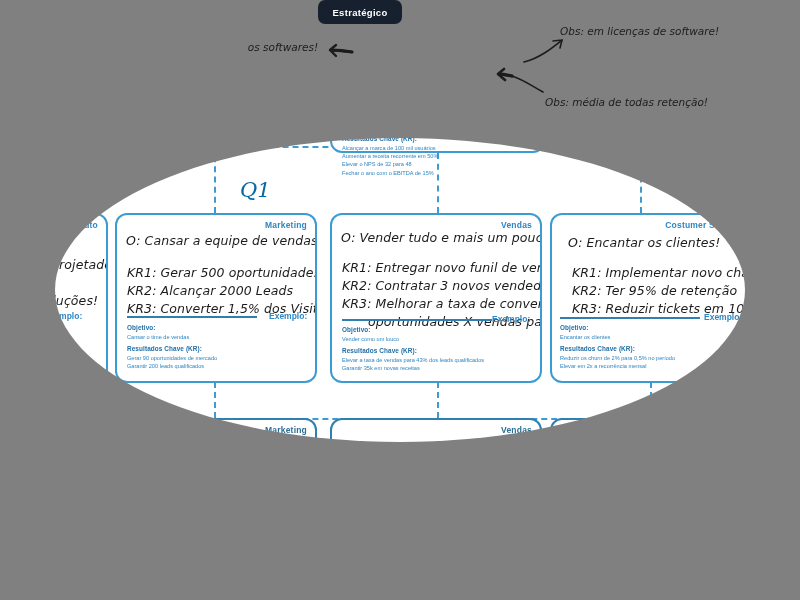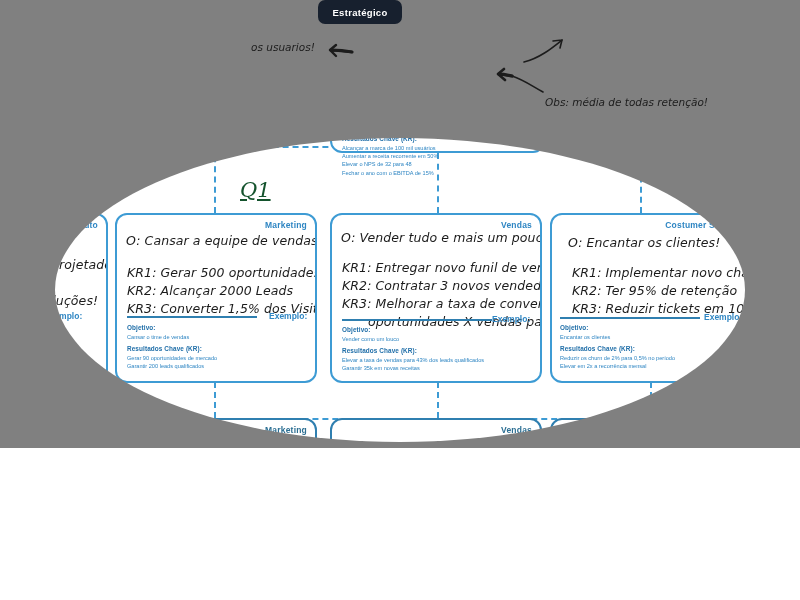--- a/index.html
+++ b/index.html
@@ -1,21 +1,21 @@
 <!DOCTYPE html>
 <html><head>
 <meta charset="utf-8">
 <style>
   html,body{margin:0;padding:0;}
   body{
     width:800px;height:600px;overflow:hidden;position:relative;
     background:#ffffff;
     font-family:"Liberation Sans", sans-serif;
   }
-  #stage{position:absolute;left:0;top:0;width:800px;height:448px;overflow:hidden;}
+  #stage{position:absolute;left:0;top:0;width:800px;height:600px;overflow:hidden;}
 
   
   .layer{position:absolute;left:0;top:0;width:800px;height:600px;}
 
   
   .dash-h{position:absolute;border-top:2px dashed #3d9bd4;height:0;}
   .dash-v{position:absolute;border-left:2px dashed #3d9bd4;width:0;}
 
   
   .card{
@@ -76,21 +76,21 @@
     font-family:"DejaVu Sans", sans-serif;font-style:italic;
     font-size:10.5px;color:#1c1c1c;line-height:1.45;
     white-space:nowrap;z-index:35;
   }
   .note.center{text-align:center;}
 
   
   #q1-label{
     position:absolute;left:240px;top:178px;
     font-family:"DejaVu Serif", serif;font-style:italic;
-    font-size:21px;color:#14532d;z-index:34;text-decoration:underline;
+    font-size:21px;color:#0369a1;z-index:34;
   }
 
   
   #spotlight{
     position:absolute;left:0;top:0;width:800px;height:600px;
     z-index:30;pointer-events:none;
   }
   svg{display:block;}
 </style>
 </head>
@@ -273,23 +273,26 @@
       </mask>
     </defs>
     <rect x="0" y="0" width="800" height="600" fill="#808080" mask="url(#spot-mask)"></rect>
   </svg>
 
   <div id="strategic-badge">Estratégico</div>
 
   <div id="q1-label">Q1</div>
 
   <div class="note center" style="left:213px;top:40px;width:140px;">
-    <div>os usuarios!</div>
+    <div>os softwares!</div>
   </div>
 
+  <div class="note" style="left:560px;top:24px;">
+    <div>Obs: em licenças de software!</div>
+  </div>
 
   <div class="note" style="left:545px;top:95px;">
     <div>Obs: média de todas retenção!</div>
   </div>
 
   <svg class="layer" style="z-index:36;pointer-events:none;" width="800" height="600">
 
     <path d="M352,52 L330,50 L336,45 M330,50 L336,56" stroke="#1c1c1c" stroke-width="2.4" fill="none" stroke-linecap="round" stroke-linejoin="round"></path>
     <path d="M352,52 C 347,51 342,50 331,50" stroke="#1c1c1c" stroke-width="3.2" fill="none" stroke-linecap="round"></path>
 

